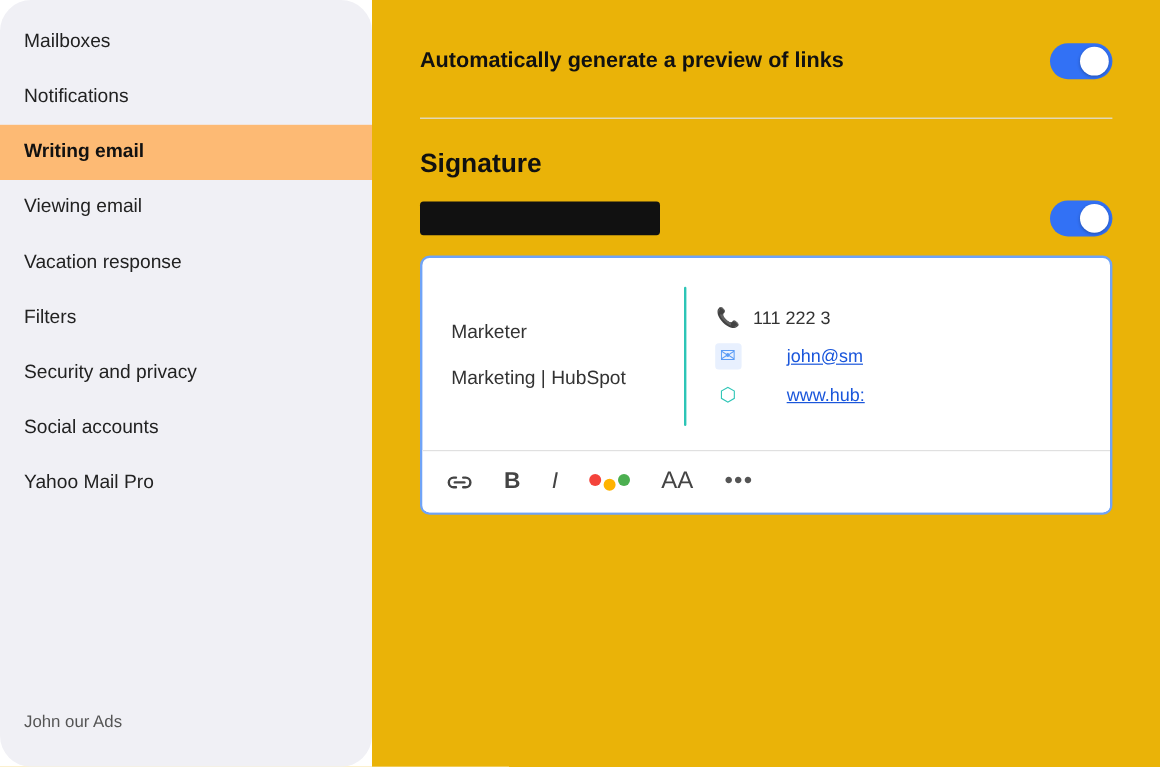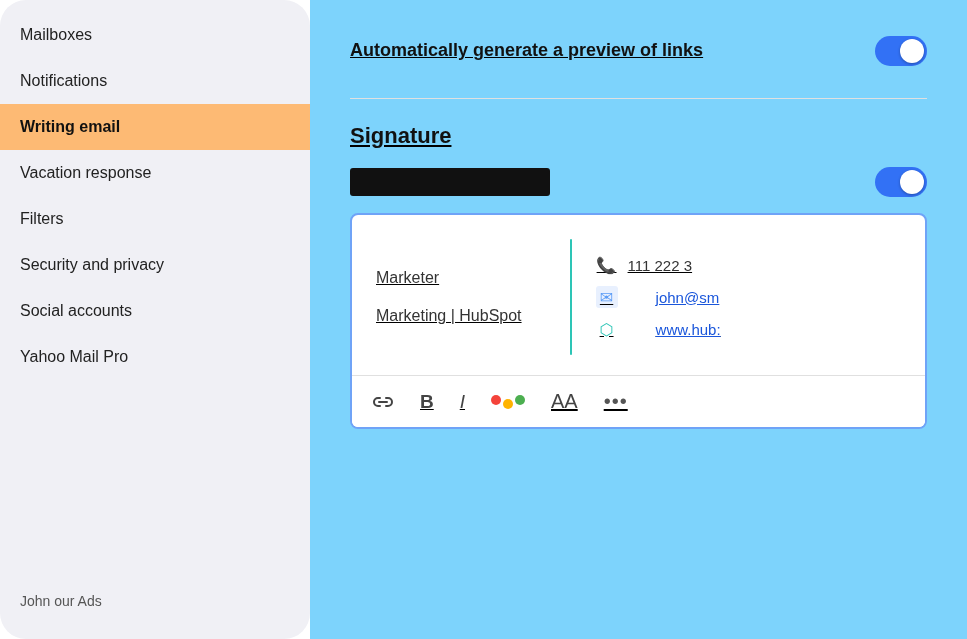--- a/index.html
+++ b/index.html
@@ -47,22 +47,21 @@
       color: #555;
       font-size: 14px;
       padding: 10px 20px;
     }
 
     
     .main {
       flex: 1;
       padding: 36px 40px 24px 40px;
       overflow-y: auto;
-      background: #7dd3fc;
-      text-decoration: underline;
+      background: #eab308;
     }
 
     
     .setting-row {
       display: flex;
       align-items: center;
       justify-content: space-between;
       margin-bottom: 32px;
     }
     .setting-label {
@@ -243,20 +242,21 @@
   </style>
 </head>
 <body>
 
 <nav class="sidebar">
   <div id="sidebar-items-container">
 
   <div class="sidebar-item">Mailboxes</div>
       <div class="sidebar-item">Notifications</div>
       <div class="sidebar-item active">Writing email</div>
+      <div class="sidebar-item">Viewing email</div>
       <div class="sidebar-item">Vacation response</div>
       <div class="sidebar-item">Filters</div>
       <div class="sidebar-item">Security and privacy</div>
       <div class="sidebar-item">Social accounts</div>
       <div class="sidebar-item">Yahoo Mail Pro</div>
     </div>
   <div class="sidebar-spacer"></div>
   <div class="sidebar-footer">
     <div id="sidebar-footer-container">
         <div class="sidebar-item" style="color: rgb(85, 85, 85); font-size: 14px;">John our Ads</div>

